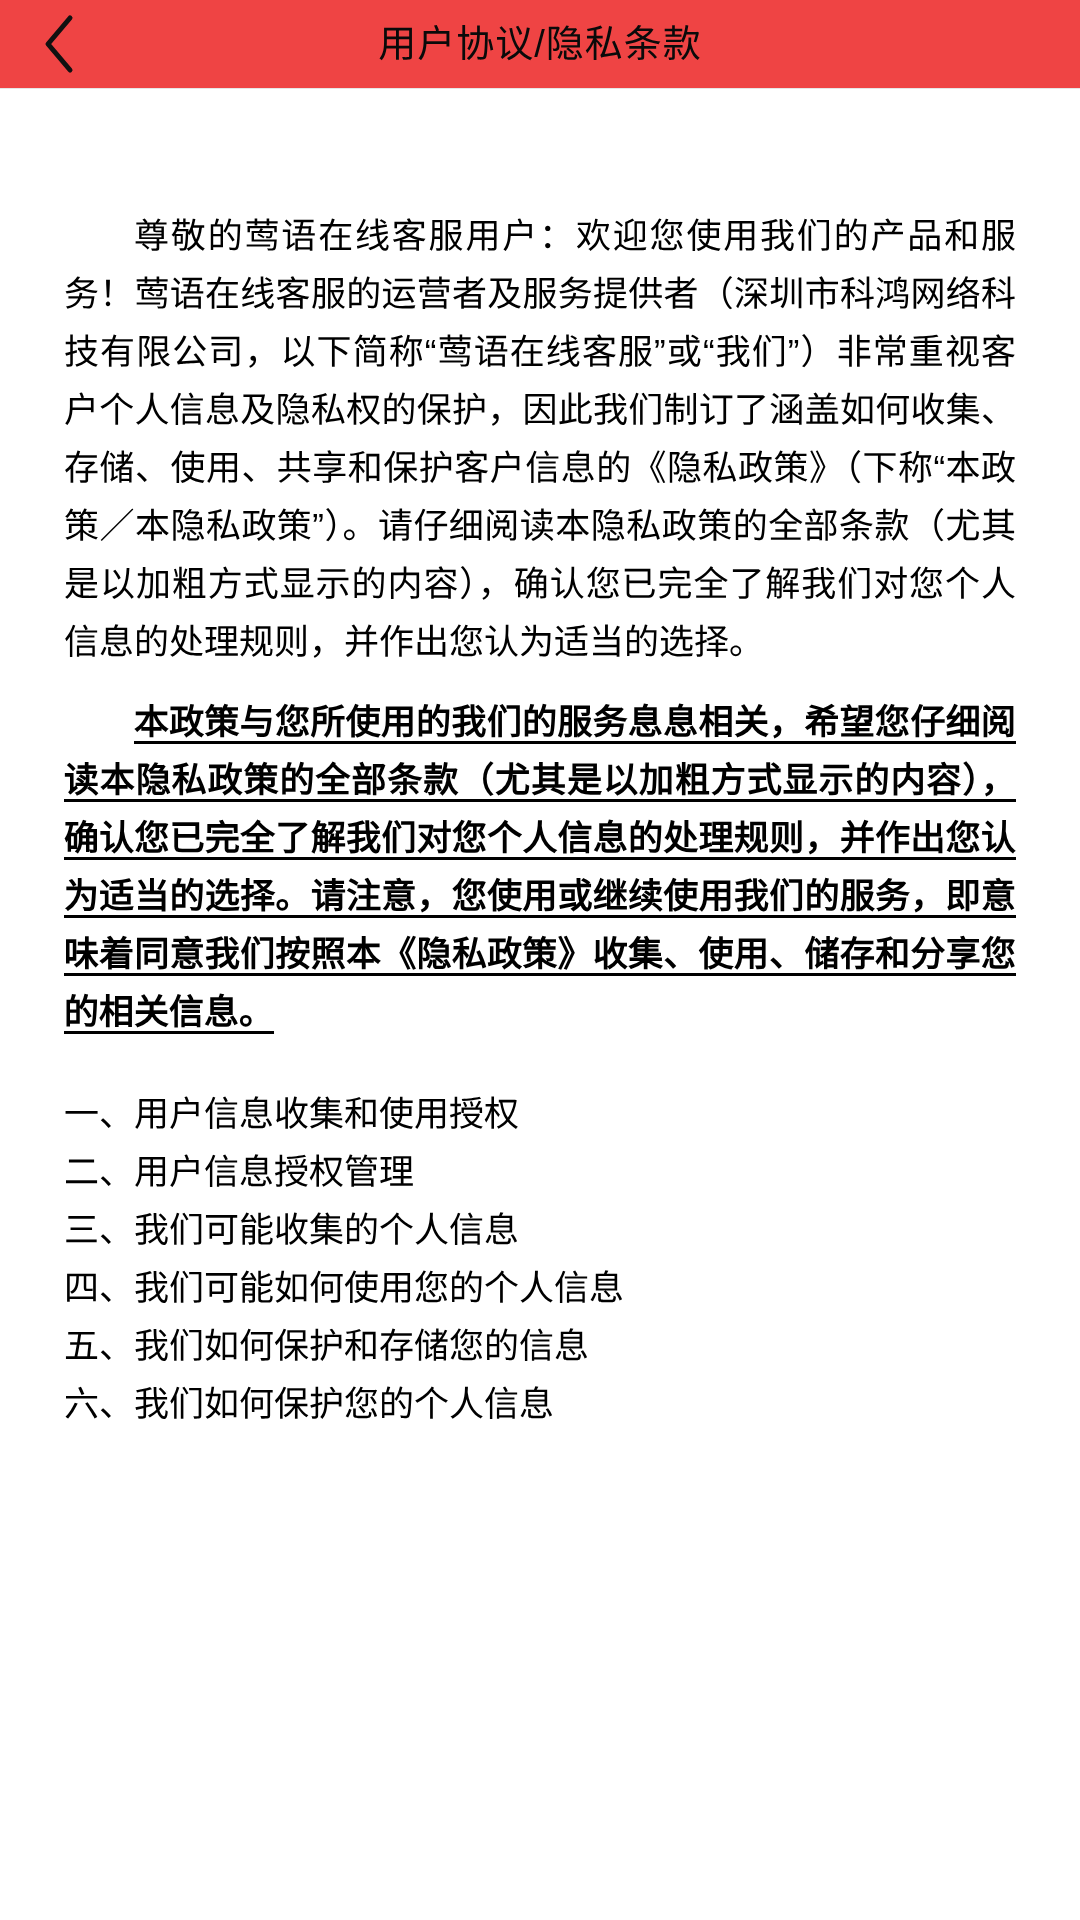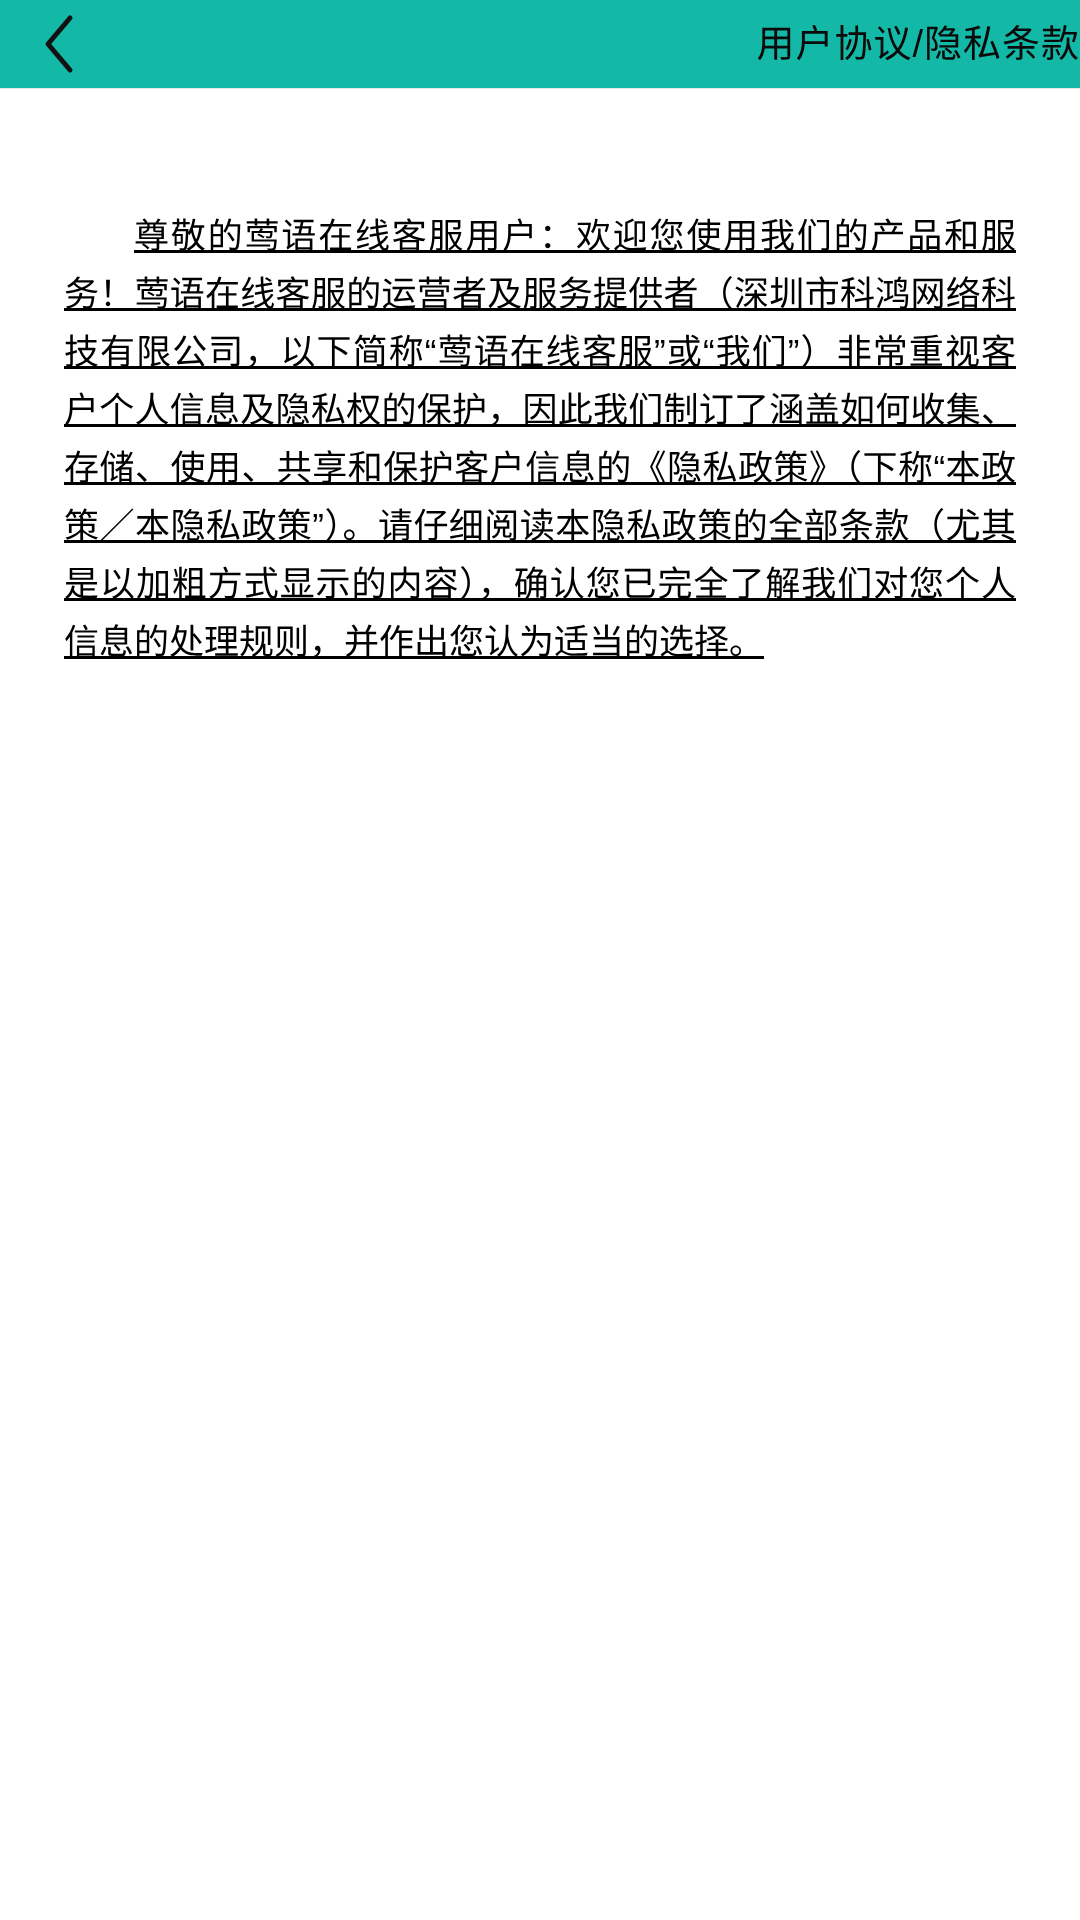--- a/index.html
+++ b/index.html
@@ -12,24 +12,24 @@
     height: 1920px;
     font-family: "Liberation Sans", "DejaVu Sans", sans-serif;
     color: #000000;
     overflow: hidden;
   }
 
   
   .header {
     position: relative;
     height: 88px;
-    background: #14b8a6;
+    background: #ef4444;
     display: flex;
     align-items: center;
-    justify-content: flex-end;
+    justify-content: center;
     border-bottom: 1px solid #e6e6e6;
   }
   .back-btn {
     position: absolute;
     left: 26px;
     top: 50%;
     transform: translateY(-50%);
     width: 64px;
     height: 64px;
     display: flex;
@@ -61,21 +61,20 @@
     margin: 0;
     font-size: 35px;
     line-height: 58px;
     text-align: justify;
     text-justify: inter-ideograph;
     letter-spacing: 0px;
     color: #000;
   }
   p.para.indent {
     text-indent: 70px;
-    text-decoration: underline;
   }
   p.para.bold-underline {
     font-weight: bold;
     text-decoration: underline;
     text-underline-offset: 7px;
     text-decoration-thickness: 3px;
     margin-top: 22px;
   }
 
   h2.section-heading {
@@ -110,15 +109,24 @@
     </span>
   </div>
   <div class="header-title">用户协议/隐私条款</div>
 </div>
 
 <div class="content">
   <div class="spacer-top"></div>
 
   <p class="para indent">尊敬的莺语在线客服用户：欢迎您使用我们的产品和服务！莺语在线客服的运营者及服务提供者（深圳市科鸿网络科技有限公司，以下简称“莺语在线客服”或“我们”）非常重视客户个人信息及隐私权的保护，因此我们制订了涵盖如何收集、存储、使用、共享和保护客户信息的《隐私政策》（下称“本政策／本隐私政策”）。请仔细阅读本隐私政策的全部条款（尤其是以加粗方式显示的内容），确认您已完全了解我们对您个人信息的处理规则，并作出您认为适当的选择。</p>
 
+  <p class="para indent bold-underline">本政策与您所使用的我们的服务息息相关，希望您仔细阅读本隐私政策的全部条款（尤其是以加粗方式显示的内容），确认您已完全了解我们对您个人信息的处理规则，并作出您认为适当的选择。请注意，您使用或继续使用我们的服务，即意味着同意我们按照本《隐私政策》收集、使用、储存和分享您的相关信息。</p>
 
 
+  <ul class="toc">
+    <li>一、用户信息收集和使用授权</li>
+    <li>二、用户信息授权管理</li>
+    <li>三、我们可能收集的个人信息</li>
+    <li>四、我们可能如何使用您的个人信息</li>
+    <li>五、我们如何保护和存储您的信息</li>
+    <li>六、我们如何保护您的个人信息</li>
+  </ul>
 </div>
 
 </body></html>

